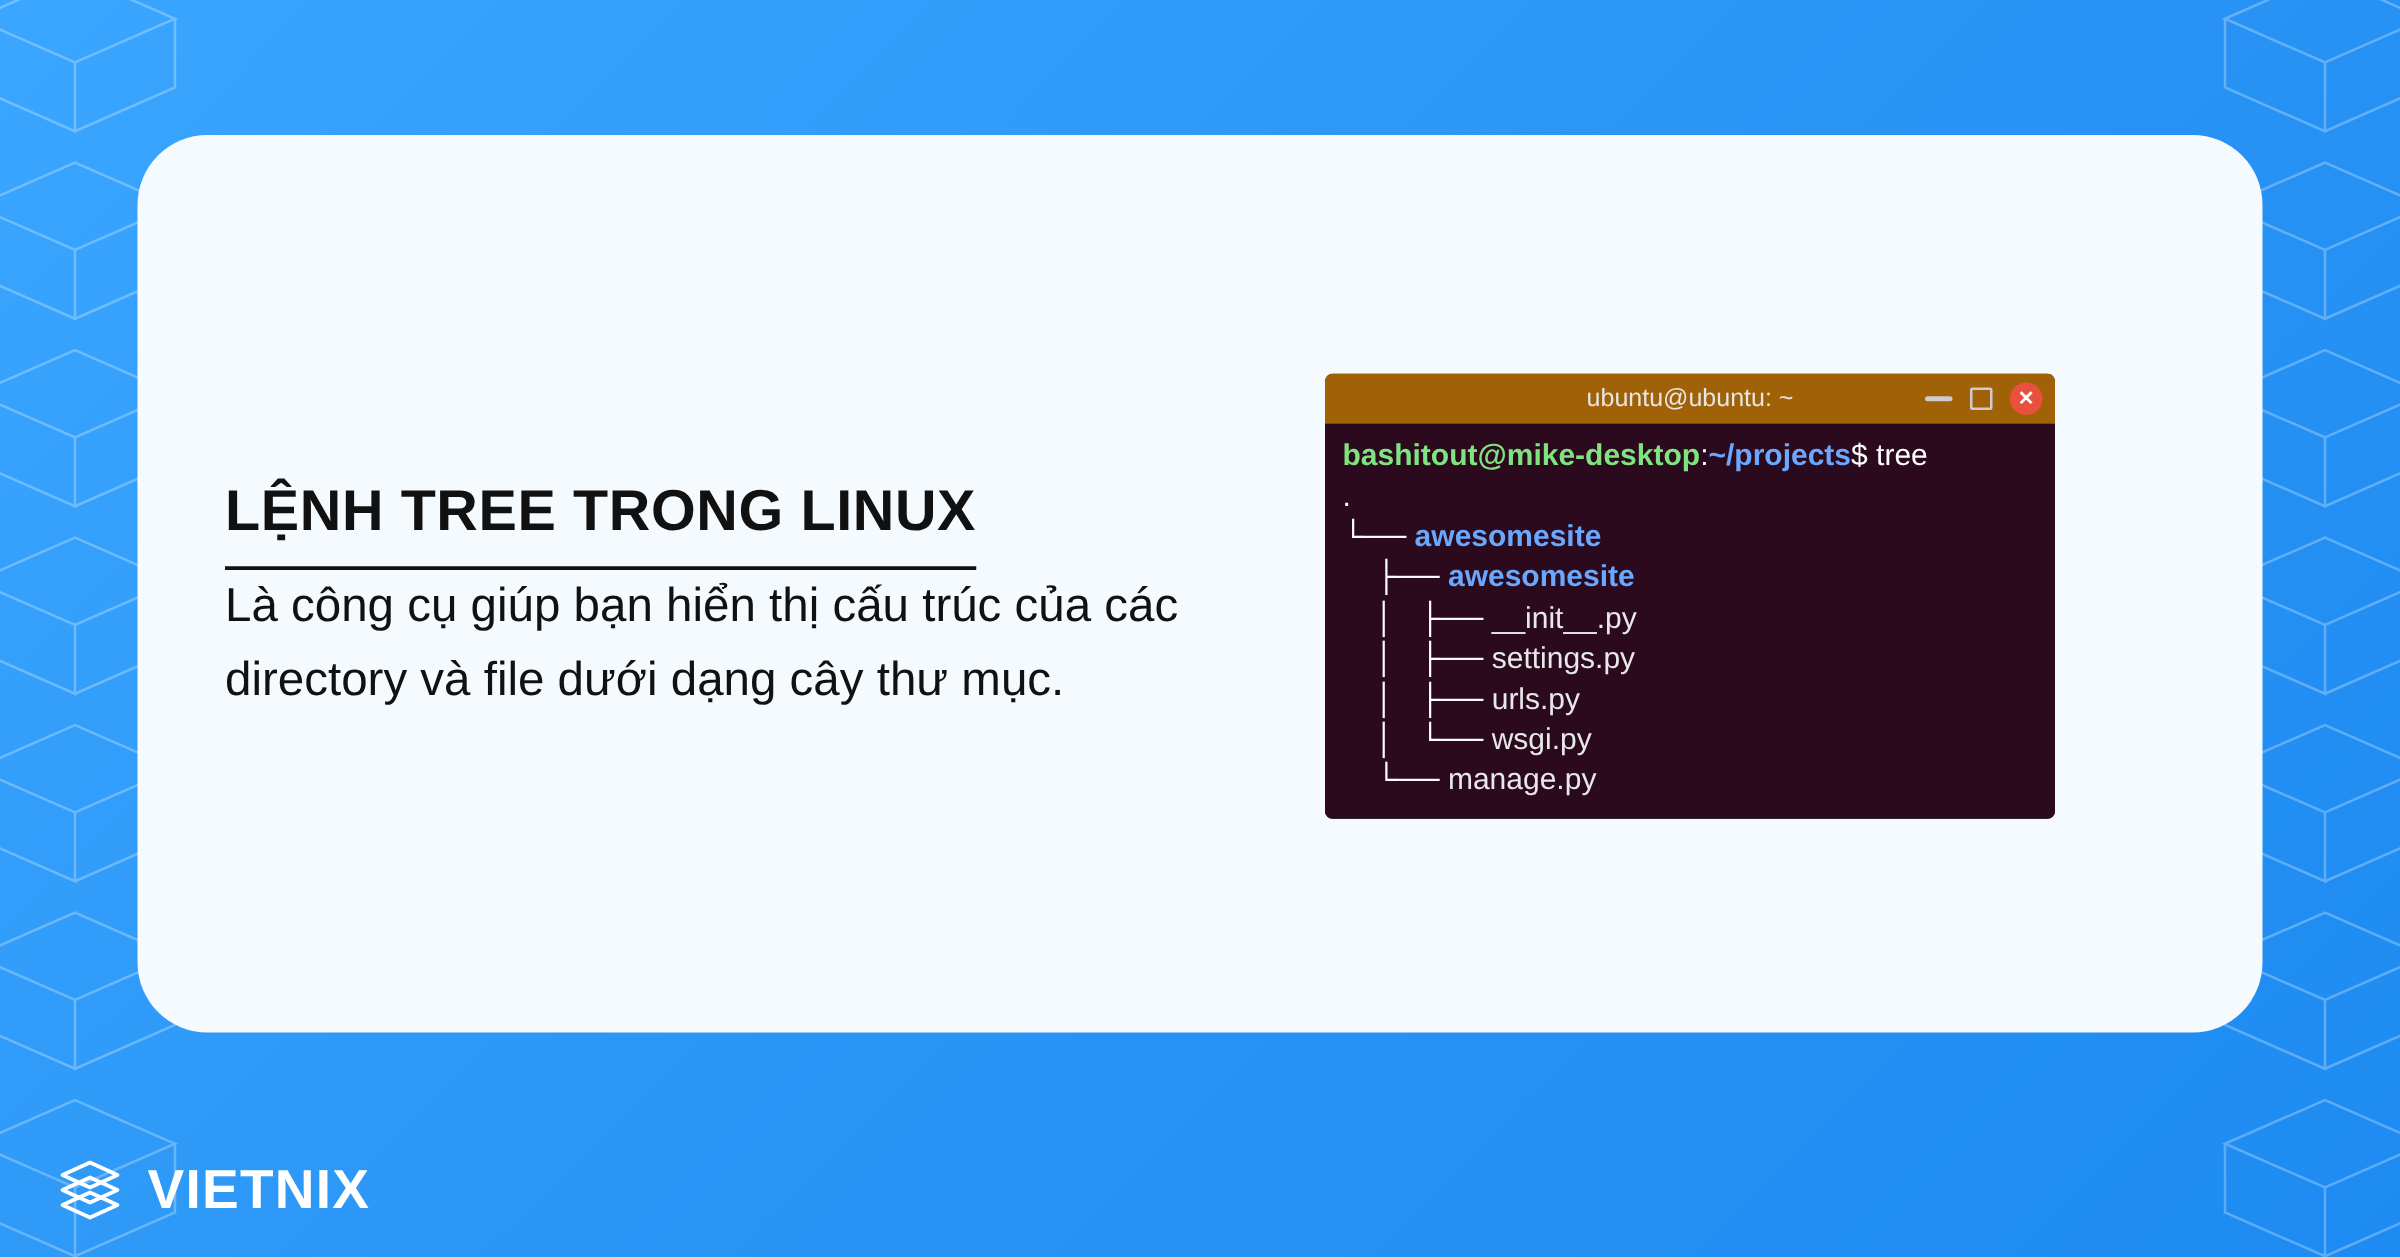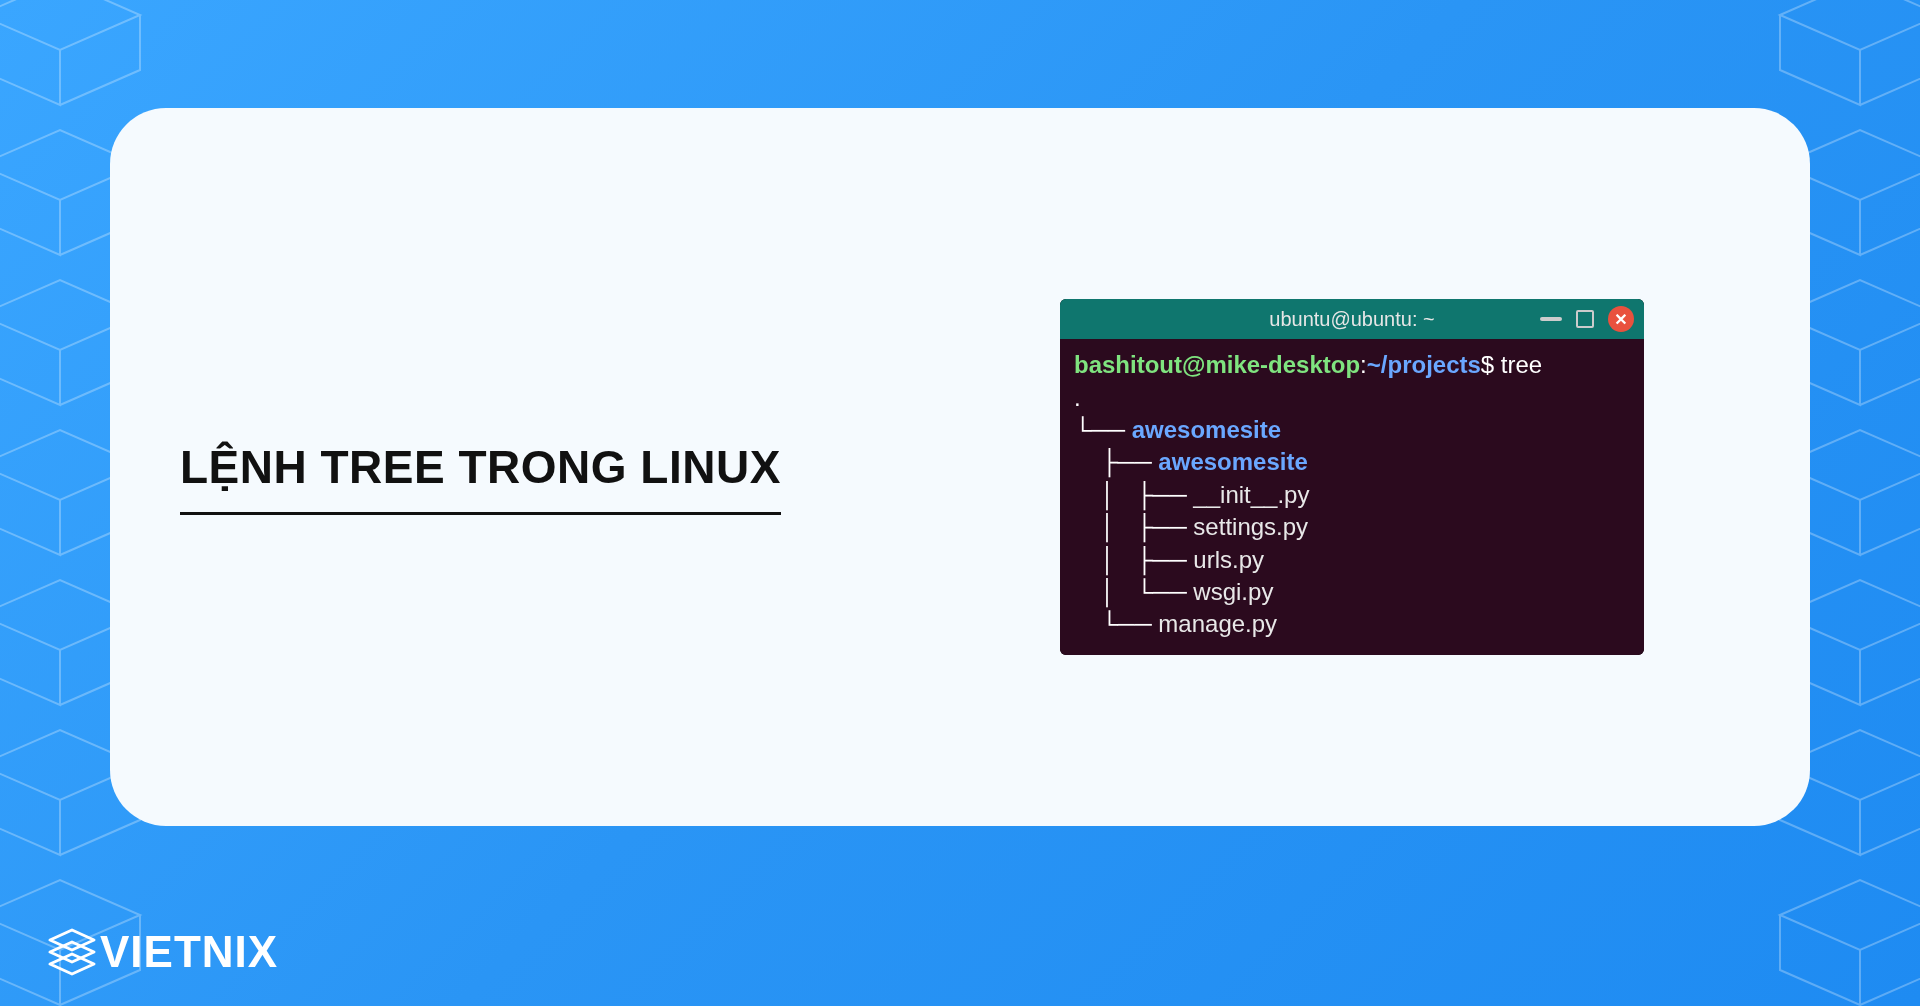--- a/index.html
+++ b/index.html
@@ -56,21 +56,21 @@
     width: 584px;
     flex: 0 0 584px;
   }
   .term {
     background: #000;
     border-radius: 6px;
     overflow: hidden;
     width: 100%;
   }
   .term-titlebar {
-    background: #0f766e;
+    background: #a16207;
     height: 40px;
     display: flex;
     align-items: center;
     position: relative;
     color: #ddd;
     font-size: 20px;
   }
   .term-title-text {
     position: absolute; left: 0; right: 0; text-align: center;
     color: #e6e6e6;
@@ -106,21 +106,21 @@
   .footer {
     position: absolute;
     left: 0; right: 0; bottom: 0;
     height: 98px;
     display: flex;
     align-items: center;
     justify-content: space-between;
     padding: 0 44px 10px 44px;
     color: #fff;
   }
-  .brand { display: flex; align-items: center; }
+  .brand { display: flex; align-items: center; gap: 18px; }
   .brand-text { font-size: 44px; font-weight: 800; letter-spacing: 1px; }
   .brand-icon svg { display: block; }
 
   .site { display: flex; align-items: center; gap: 16px; }
   .site-text { font-size: 34px; font-weight: 500; }
   .globe {
     width: 44px; height: 44px; border-radius: 50%;
     background: #fff; color: #1f87e8;
     display: flex; align-items: center; justify-content: center;
   }
@@ -259,20 +259,21 @@
             <path d="M180 45 L180 100 L100 135"></path>
           </g>
         </svg>
       </div>
     </div>
 
   <div class="card">
 
     <div class="text-block">
       <div class="title">LỆNH TREE TRONG LINUX</div>
+      <div class="desc">Là công cụ giúp bạn hiển thị cấu trúc của các directory và file dưới dạng cây thư mục.</div>
     </div>
 
     <div class="term-wrap">
       <div class="term">
         <div class="term-titlebar">
           <span class="term-title-text">ubuntu@ubuntu: ~</span>
           <div class="term-controls">
             <span class="ctrl-min"></span>
             <span class="ctrl-max"></span>
             <span class="ctrl-close">✕</span>

